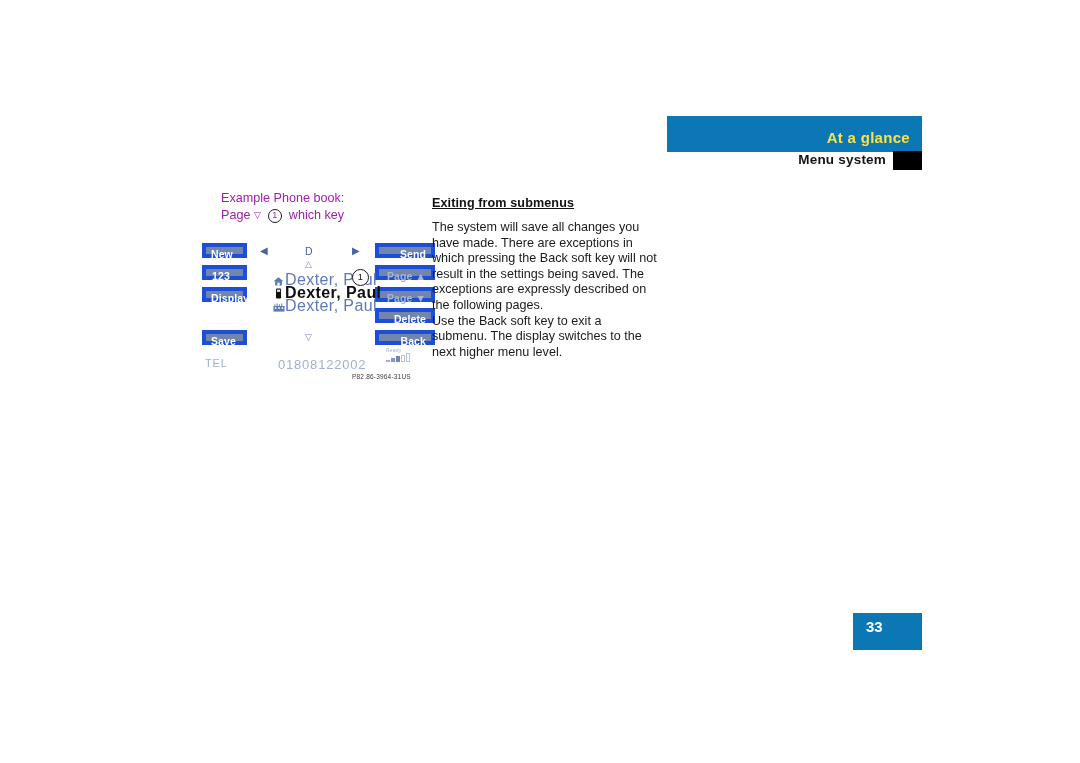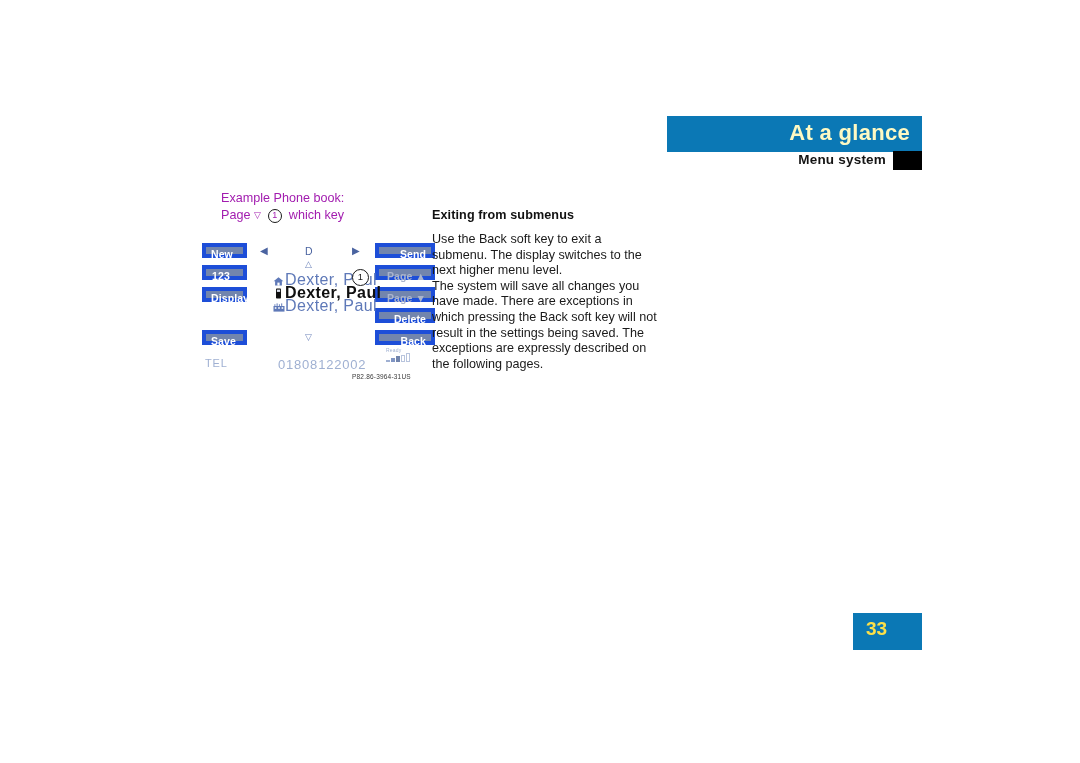--- a/index.html
+++ b/index.html
@@ -22,22 +22,22 @@
     left: 667px;
     top: 116px;
     width: 255px;
     height: 36px;
     background: #0b78b5;
   }
   #header-title {
     position: absolute;
     right: 12px;
     bottom: 6px;
-    color: #fef9c3;
-    font-size: 22px;
+    color: #fde047;
+    font-size: 15px;
     font-weight: bold;
     letter-spacing: 0.3px;
     white-space: nowrap;
   }
   #subheader-row {
     position: absolute;
     left: 667px;
     top: 151px;
     width: 255px;
     height: 19px;
@@ -238,22 +238,23 @@
   #right-col {
     position: absolute;
     left: 432px;
     top: 196px;
     width: 225px;
   }
   #right-heading {
     font-size: 12.6px;
     font-weight: bold;
     color: #111111;
-    margin: 12px 0 10px 0;
+    margin: 0 0 10px 0;
     letter-spacing: 0.1px;
+    text-decoration: underline;
   }
   #right-body p {
     margin: 0;
     font-size: 12.6px;
     line-height: 15.6px;
     color: #1a1a1a;
   }
 
   
   #page-number-box {
@@ -261,22 +262,22 @@
     left: 853px;
     top: 613px;
     width: 69px;
     height: 37px;
     background: #0b78b5;
   }
   #page-number {
     position: absolute;
     left: 13px;
     top: 5px;
-    color: #fde047;
-    font-size: 19px;
+    color: #ffffff;
+    font-size: 15px;
     font-weight: bold;
   }
 </style>
 </head>
 <body>
 
 <div id="header-band">
   <div id="header-title">At a glance</div>
 </div>
 <div id="subheader-row">
@@ -360,20 +361,20 @@
       <div class="sig-bar e2"></div>
     </div>
   </div>
 </div>
 
 <div id="fig-code">P82.86-3964-31US</div>
 
 <div id="right-col">
   <h2 id="right-heading">Exiting from submenus</h2>
   <div id="right-body">
+    <p>The system will save all changes you have made. There are exceptions in which pressing the Back soft key will not result in the settings being saved. The exceptions are expressly described on the following pages.</p>
     <p>Use the Back soft key to exit a submenu. The display switches to the next higher menu level.</p>
-    <p>The system will save all changes you have made. There are exceptions in which pressing the Back soft key will not result in the settings being saved. The exceptions are expressly described on the following pages.</p>
   </div>
 </div>
 
 <div id="page-number-box">
   <div id="page-number">33</div>
 </div>
 
 </body></html>

